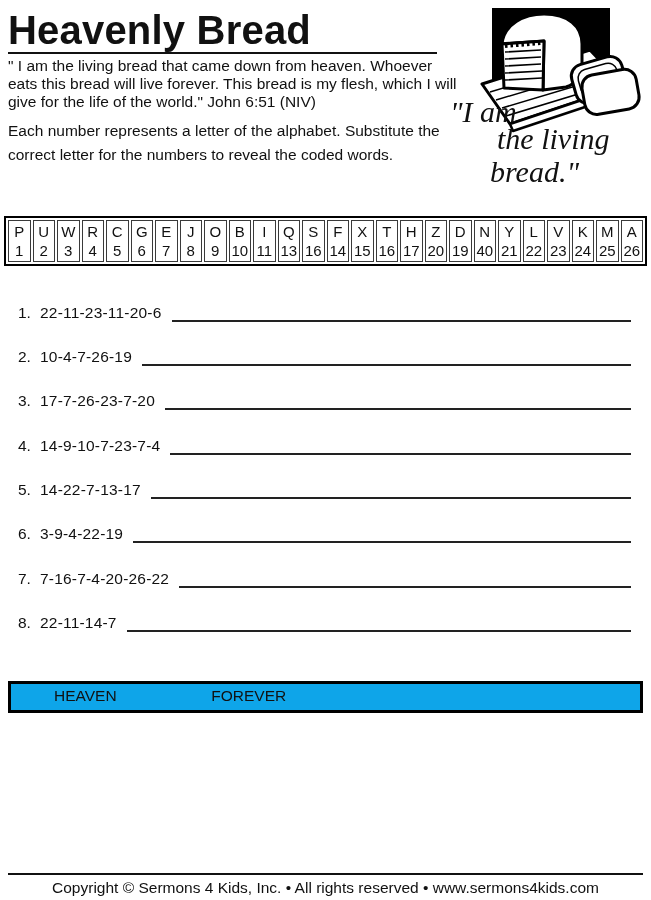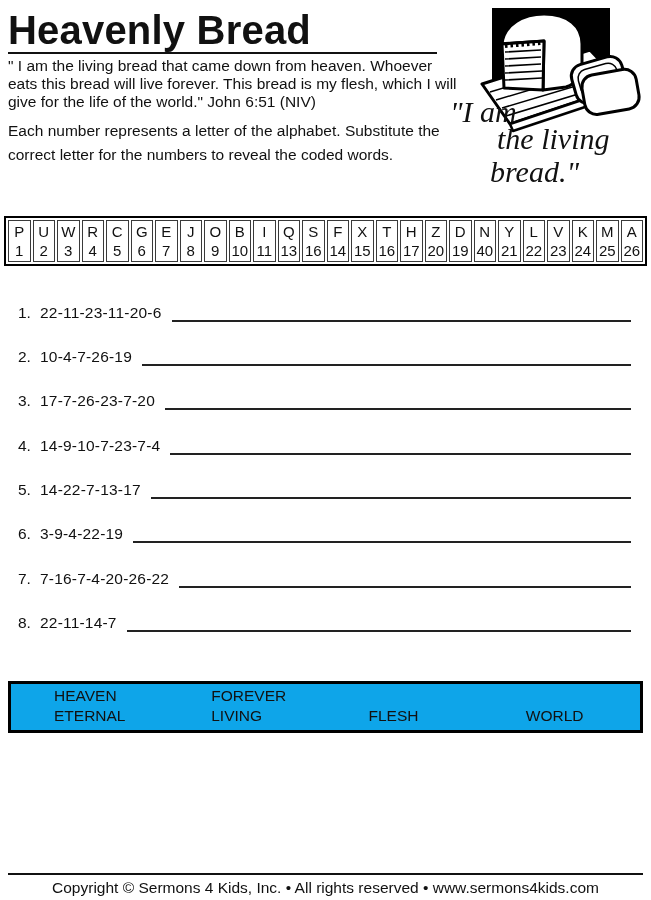--- a/index.html
+++ b/index.html
@@ -236,22 +236,16 @@
   <span class="pnum">8.</span>
   <span class="pcode">22-11-14-7</span>
   <span class="pline"></span>
 </div>
 
 <div class="bank">
   <div class="bank-row">
     <div class="bank-cell">HEAVEN</div>
     <div class="bank-cell">FOREVER</div>
   </div>
-  <div class="bank-row">
-    <div class="bank-cell">ETERNAL</div>
-    <div class="bank-cell">LIVING</div>
-    <div class="bank-cell">FLESH</div>
-    <div class="bank-cell">WORLD</div>
-  </div>
 </div>
 
 <div class="footer-rule"></div>
 <div class="footer-text">Copyright © Sermons 4 Kids, Inc.  •  All rights reserved  •  www.sermons4kids.com</div>
 
 </body></html>

